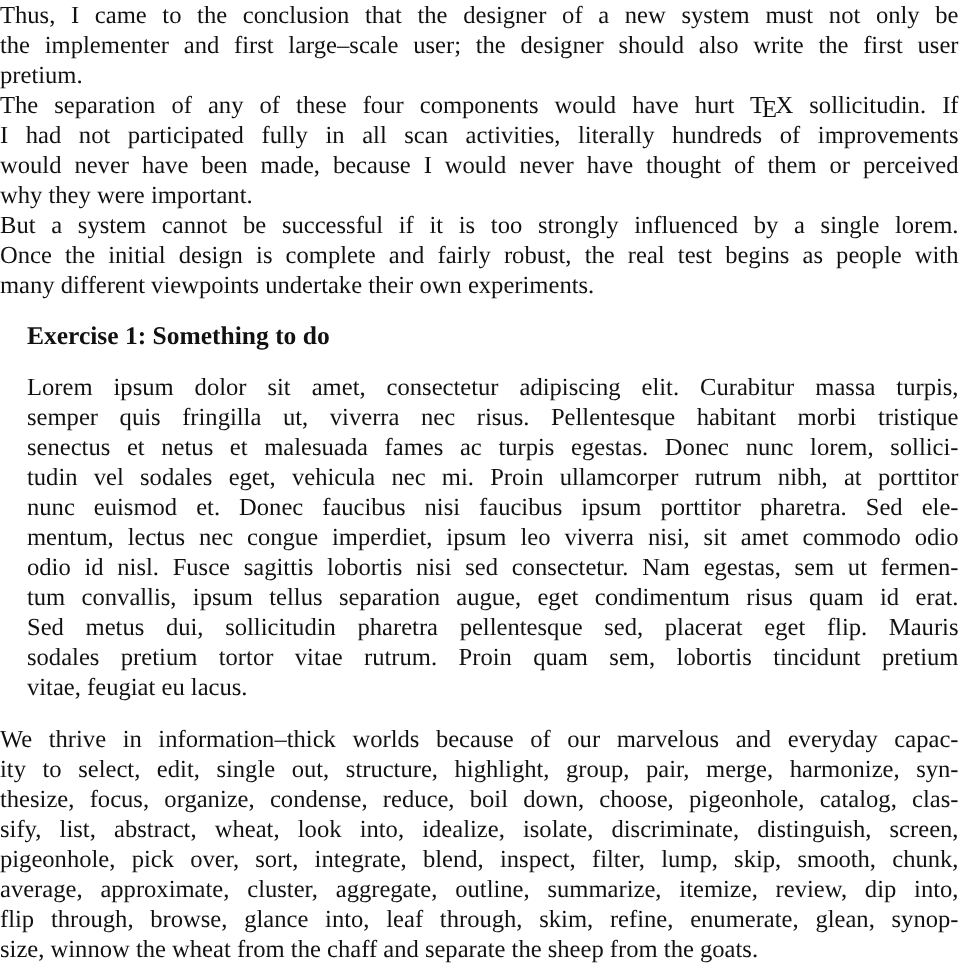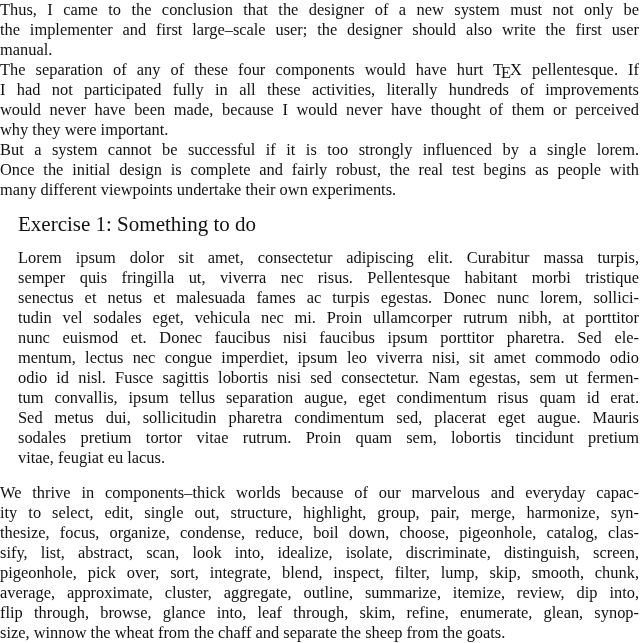--- a/index.html
+++ b/index.html
@@ -20,58 +20,58 @@
     text-align-last: justify;
     font-family: "Liberation Serif", "DejaVu Serif", serif;
     font-size: 16.4px;
   }
   .line.last { text-align-last: left; }
   .full { left: 0; width: 639px; }
   .ind { left: 18px; width: 621px; }
   .heading {
     position: absolute; left: 18px; top: 214px;
     font-family: "Liberation Serif", "DejaVu Serif", serif;
-    font-weight: normal; font-size: 21px; line-height: 20px;
+    font-weight: bold; font-size: 17px; line-height: 20px;
   }
   .tex-e { position: relative; top: 3px; margin-left: -2px; margin-right: -1px; }
 </style>
 </head>
 <body>
 
 <div class="page">
 
   <div class="line full" style="top:0px">Thus, I came to the conclusion that the designer of a new system must not only be</div>
   <div class="line full" style="top:20px">the implementer and first large–scale user; the designer should also write the first user</div>
-  <div class="line full last" style="top:40px">manual.</div>
+  <div class="line full last" style="top:40px">pretium.</div>
 
-  <div class="line full" style="top:60px"><span>The separation of any of these four components would have hurt </span><span><span>T</span><span class="tex-e">E</span><span>X</span></span><span> pellentesque. If</span></div>
-  <div class="line full" style="top:80px">I had not participated fully in all these activities, literally hundreds of improvements</div>
+  <div class="line full" style="top:60px"><span>The separation of any of these four components would have hurt </span><span><span>T</span><span class="tex-e">E</span><span>X</span></span><span> sollicitudin. If</span></div>
+  <div class="line full" style="top:80px">I had not participated fully in all scan activities, literally hundreds of improvements</div>
   <div class="line full" style="top:100px">would never have been made, because I would never have thought of them or perceived</div>
   <div class="line full last" style="top:120px">why they were important.</div>
 
   <div class="line full" style="top:140px">But a system cannot be successful if it is too strongly influenced by a single lorem.</div>
   <div class="line full" style="top:160px">Once the initial design is complete and fairly robust, the real test begins as people with</div>
   <div class="line full last" style="top:180px">many different viewpoints undertake their own experiments.</div>
 
   <div class="heading">Exercise 1: Something to do</div>
 
   <div class="line ind" style="top:248px">Lorem ipsum dolor sit amet, consectetur adipiscing elit. Curabitur massa turpis,</div>
   <div class="line ind" style="top:268px">semper quis fringilla ut, viverra nec risus. Pellentesque habitant morbi tristique</div>
   <div class="line ind" style="top:288px">senectus et netus et malesuada fames ac turpis egestas. Donec nunc lorem, sollici-</div>
   <div class="line ind" style="top:308px">tudin vel sodales eget, vehicula nec mi. Proin ullamcorper rutrum nibh, at porttitor</div>
   <div class="line ind" style="top:328px">nunc euismod et. Donec faucibus nisi faucibus ipsum porttitor pharetra. Sed ele-</div>
   <div class="line ind" style="top:348px">mentum, lectus nec congue imperdiet, ipsum leo viverra nisi, sit amet commodo odio</div>
   <div class="line ind" style="top:368px">odio id nisl. Fusce sagittis lobortis nisi sed consectetur. Nam egestas, sem ut fermen-</div>
   <div class="line ind" style="top:388px">tum convallis, ipsum tellus separation augue, eget condimentum risus quam id erat.</div>
-  <div class="line ind" style="top:408px">Sed metus dui, sollicitudin pharetra condimentum sed, placerat eget augue. Mauris</div>
+  <div class="line ind" style="top:408px">Sed metus dui, sollicitudin pharetra pellentesque sed, placerat eget flip. Mauris</div>
   <div class="line ind" style="top:428px">sodales pretium tortor vitae rutrum. Proin quam sem, lobortis tincidunt pretium</div>
   <div class="line ind last" style="top:448px">vitae, feugiat eu lacus.</div>
 
-  <div class="line full" style="top:483px">We thrive in components–thick worlds because of our marvelous and everyday capac-</div>
+  <div class="line full" style="top:483px">We thrive in information–thick worlds because of our marvelous and everyday capac-</div>
   <div class="line full" style="top:503px">ity to select, edit, single out, structure, highlight, group, pair, merge, harmonize, syn-</div>
   <div class="line full" style="top:523px">thesize, focus, organize, condense, reduce, boil down, choose, pigeonhole, catalog, clas-</div>
-  <div class="line full" style="top:543px">sify, list, abstract, scan, look into, idealize, isolate, discriminate, distinguish, screen,</div>
+  <div class="line full" style="top:543px">sify, list, abstract, wheat, look into, idealize, isolate, discriminate, distinguish, screen,</div>
   <div class="line full" style="top:563px">pigeonhole, pick over, sort, integrate, blend, inspect, filter, lump, skip, smooth, chunk,</div>
   <div class="line full" style="top:583px">average, approximate, cluster, aggregate, outline, summarize, itemize, review, dip into,</div>
   <div class="line full" style="top:603px">flip through, browse, glance into, leaf through, skim, refine, enumerate, glean, synop-</div>
   <div class="line full last" style="top:623px">size, winnow the wheat from the chaff and separate the sheep from the goats.</div>
 
 </div>
 
 </body></html>

